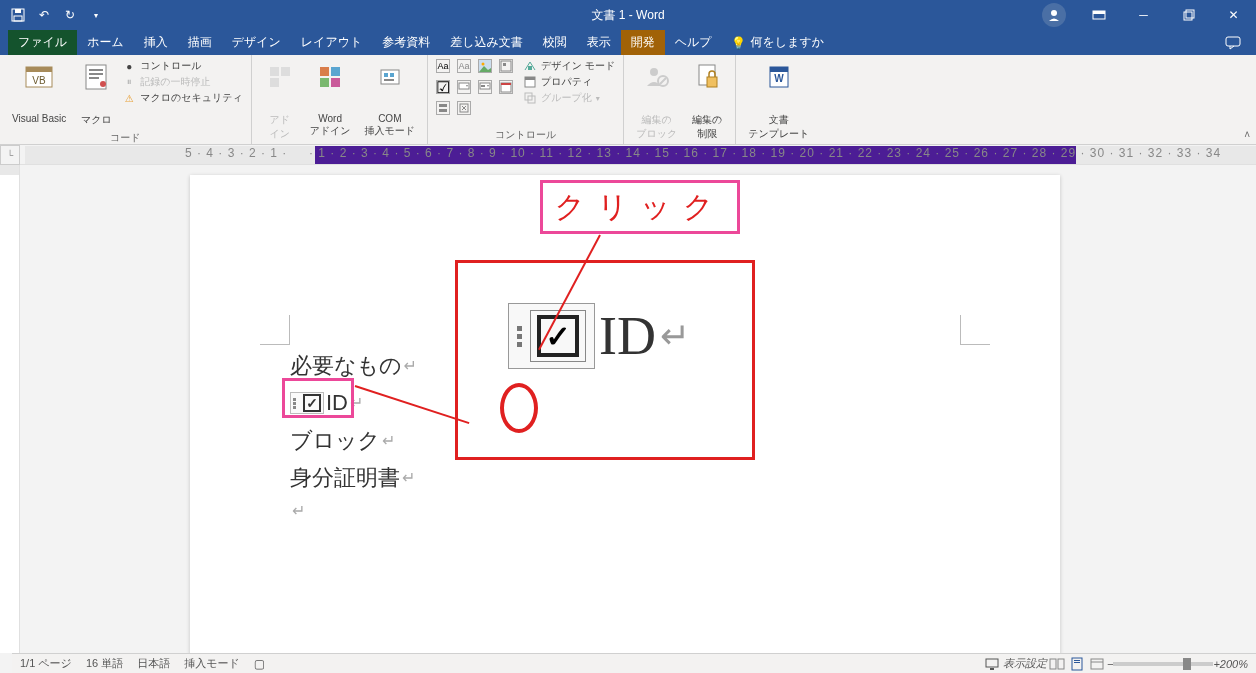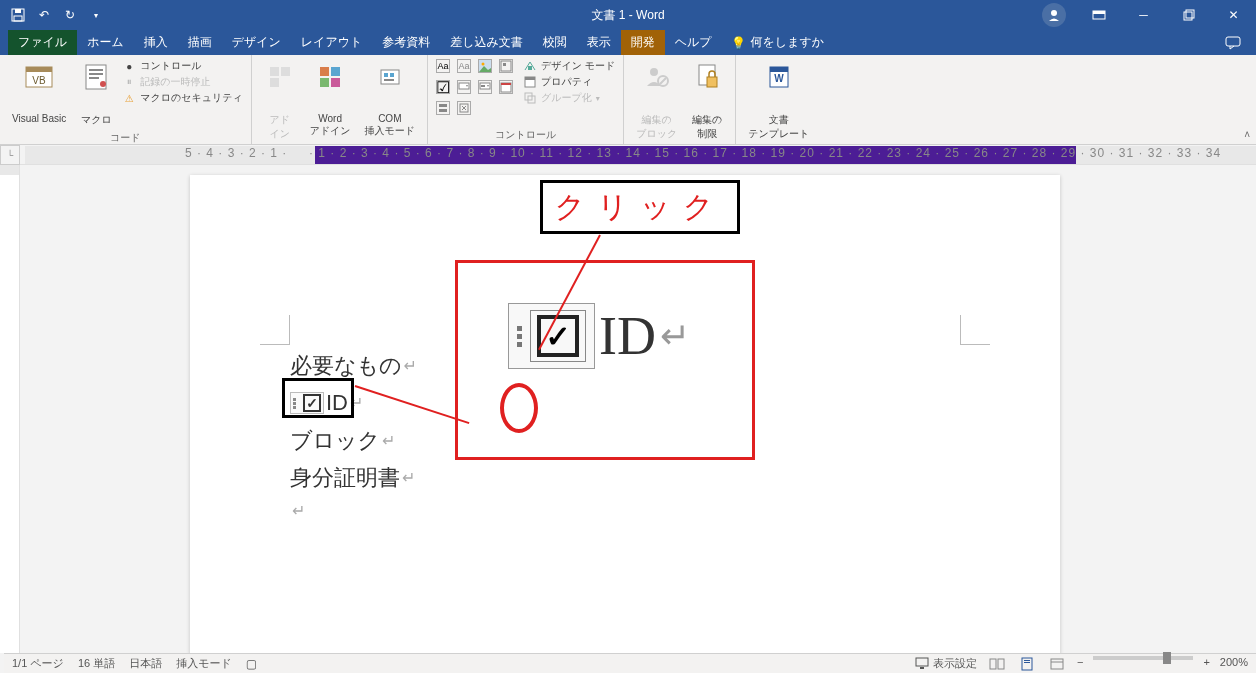--- a/index.html
+++ b/index.html
@@ -54,39 +54,39 @@
   .ret { color:#aaa; font-size:16px; margin-left:2px; }
   .cc-box { display:inline-flex; align-items:center; border:1px solid #bbb; background:#fafafa; padding:1px 2px; margin-right:2px; }
   .cc-tab { width:8px; display:flex; flex-direction:column; gap:1px; margin-right:2px;}
   .cc-dot { width:3px; height:3px; background:#888;}
   .chk { font-family: sans-serif; font-weight:bold; border:2px solid #333; width:18px; height:18px; display:inline-flex; align-items:center; justify-content:center; font-size:14px; line-height:1;}
   .corner-mark { position:absolute; width:30px; height:30px; }
   .corner-mark.tl { left:70px; top:140px; border-bottom:1px solid #bbb; border-right:1px solid #bbb;}
   .corner-mark.tr { right:70px; top:140px; border-bottom:1px solid #bbb; border-left:1px solid #bbb;}
 
   
-  .red-box { position:absolute; border:3px solid #000000; }
+  .red-box { position:absolute; border:3px solid #ec4899; }
   .red-text { color:#e02020; font-size:30px; font-family: "Yu Gothic","Meiryo",sans-serif; letter-spacing:12px; text-align:center; }
   .red-line { position:absolute; background:#e02020; height:2px; transform-origin: left center; }
   .red-ellipse { position:absolute; border:4px solid #e02020; border-radius:50%; }
 
   
   .inset { position:absolute; background:#fff; border:3px solid #e02020; }
   .inset-content { position:absolute; left:50px; top:40px; display:flex; align-items:center; }
   .big-cc { border:1px solid #999; background:#f8f8f8; padding:6px 8px; display:flex; align-items:center; }
   .big-tab { display:flex; flex-direction:column; gap:3px; margin-right:8px; }
   .big-dot { width:5px; height:5px; background:#777; }
   .big-chk-wrap { border:1px solid #888; padding:4px 6px; display:flex; align-items:center; }
   .big-chk { width:42px; height:42px; border:4px solid #222; display:inline-flex; align-items:center; justify-content:center; font-size:30px; font-weight:bold; font-family:sans-serif; }
   .big-id { font-family: "Times New Roman", serif; font-size:54px; color:#333; margin-left:4px; }
   .big-ret { color:#999; font-size:36px; margin-left:4px; }
 
   
-  .status-bar { position: absolute; left: 4px; right: 0; bottom: 0; height: 20px; background: #f3f2f1; border-top: 1px solid #d0d0d0; display: flex; align-items: center; font-size: 11px; color: #555; padding: 0 8px; gap: 14px; }
-  .status-right { margin-left: auto; display: flex; align-items: flex-start; gap: 10px; }
+  .status-bar { position: absolute; left: 12px; right: 0; bottom: 0; height: 20px; background: #f3f2f1; border-top: 1px solid #d0d0d0; display: flex; align-items: center; font-size: 11px; color: #555; padding: 0 8px; gap: 14px; }
+  .status-right { margin-left: auto; display: flex; align-items: center; gap: 0; font-style: italic; }
   .zoom-slider { width:100px; height:4px; background:#ccc; position:relative; }
   .zoom-thumb { position:absolute; width:8px; height:12px; background:#888; top:-4px; left:70%; }
   .view-btn { width:20px; height:16px; display:flex; align-items:center; justify-content:center; cursor:pointer; color:#888; }
   .view-btn.active { color:#2b579a; }
 
   svg { display:block; }
 </style>
 </head>
 <body>
 

